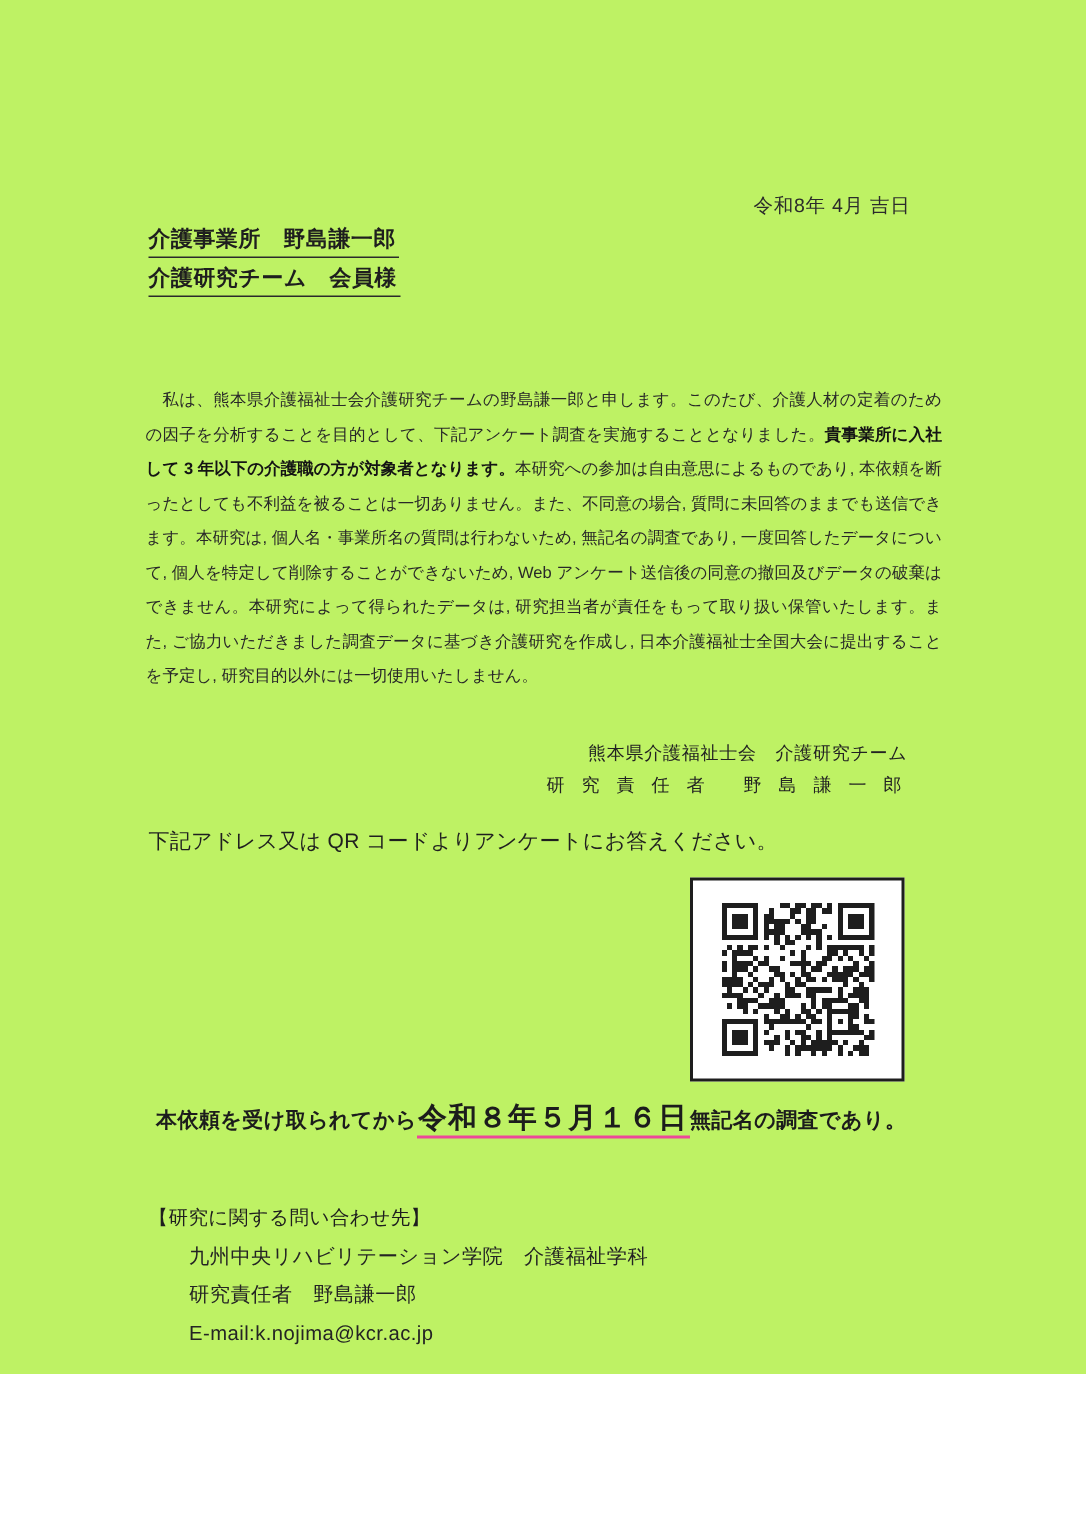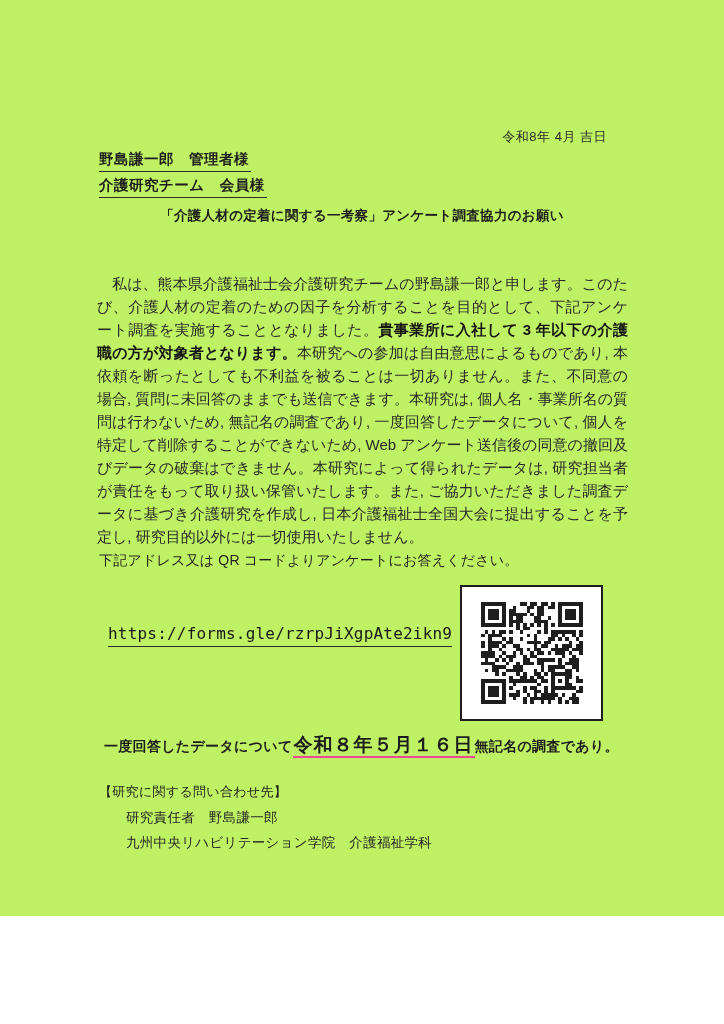--- a/index.html
+++ b/index.html
@@ -25,22 +25,22 @@
     padding:0 2px 2px 0;
     margin-bottom:4px;
   }
   .letter-title{
     position:absolute;top:207px;left:0;width:724px;
     text-align:center;
     font-size:13.5px;font-weight:bold;color:#1c1c1c;
     letter-spacing:.3px;
   }
   .body-text{
-    position:absolute;top:272px;left:97px;width:531px;
-    font-size:15px;line-height:23px;
+    position:absolute;top:256px;left:97px;width:531px;
+    font-size:11px;line-height:23px;
     text-align:justify;
     color:#282828;
   }
   .body-text p{margin:0;}
   .emphasis{font-weight:bold;color:#141414;}
   .signature{
     position:absolute;top:492px;right:119px;
     text-align:right;
     font-size:12px;line-height:21px;color:#222;
     letter-spacing:.5px;
@@ -76,45 +76,47 @@
     font-size:19px;font-weight:bold;
     letter-spacing:1px;
     border-bottom:2px solid #ec4899;
     padding:0 1px 1px 1px;
   }
   .contact{
     position:absolute;top:779px;left:99px;
     font-size:13.5px;line-height:25.5px;color:#242424;
     letter-spacing:.3px;
   }
-  .contact-heading{font-size:13px;color:#1e1e1e;}
+  .contact-heading{font-size:13px;color:#1e1e1e;margin-top:20px;}
   .contact-line{padding-left:27px;}
 </style>
 </head>
 <body>
 
 <div class="page">
 
   <div class="date-line">令和8年 4月 吉日</div>
 
   <div class="recipients">
-    <div class="recipient">野島謙一郎　管理者様</div>
+    <div class="recipient">介護事業所　野島謙一郎</div>
     <div class="recipient">介護研究チーム　会員様</div>
   </div>
 
-  <div class="letter-title">「介護人材の定着に関する一考察」アンケート調査協力のお願い</div>
 
   <div class="body-text">
     <p><span>　私は、熊本県介護福祉士会介護研究チームの野島謙一郎と申します。このたび、介護人材の定着のための因子を分析することを目的として、下記アンケート調査を実施することとなりました。</span><span class="emphasis">貴事業所に入社して 3 年以下の介護職の方が対象者となります。</span><span>本研究への参加は自由意思によるものであり, 本依頼を断ったとしても不利益を被ることは一切ありません。また、不同意の場合, 質問に未回答のままでも送信できます。本研究は, 個人名・事業所名の質問は行わないため, 無記名の調査であり, 一度回答したデータについて, 個人を特定して削除することができないため, Web アンケート送信後の同意の撤回及びデータの破棄はできません。本研究によって得られたデータは, 研究担当者が責任をもって取り扱い保管いたします。また, ご協力いただきました調査データに基づき介護研究を作成し, 日本介護福祉士全国大会に提出することを予定し, 研究目的以外には一切使用いたしません。</span></p>
   </div>
 
+  <div class="signature">
+    <div>熊本県介護福祉士会　介護研究チーム</div>
+    <div><span class="sig-role">研 究 責 任 者</span><span class="sig-gap"></span><span class="sig-name">野 島 謙 一 郎</span></div>
+  </div>
 
   <div class="instruction">下記アドレス又は QR コードよりアンケートにお答えください。</div>
 
-  <div class="survey-url">https://forms.gle/rzrpJiXgpAte2ikn9</div>
 
   <div class="qr-frame">
     <svg id="qr-svg" width="102" height="102" viewBox="0 0 29 29" shape-rendering="crispEdges" aria-hidden="true">
         <rect x="11" y="0" width="1" height="1" fill="#1e1e1e"></rect>
         <rect x="12" y="0" width="1" height="1" fill="#1e1e1e"></rect>
         <rect x="14" y="0" width="1" height="1" fill="#1e1e1e"></rect>
         <rect x="15" y="0" width="1" height="1" fill="#1e1e1e"></rect>
         <rect x="17" y="0" width="1" height="1" fill="#1e1e1e"></rect>
         <rect x="18" y="0" width="1" height="1" fill="#1e1e1e"></rect>
         <rect x="20" y="0" width="1" height="1" fill="#1e1e1e"></rect>
@@ -425,21 +427,22 @@
         <rect x="24" y="2" width="3" height="3" fill="#1e1e1e"></rect>
         <rect x="0" y="22" width="7" height="7" fill="#1e1e1e"></rect>
         <rect x="1" y="23" width="5" height="5" fill="#ffffff"></rect>
         <rect x="2" y="24" width="3" height="3" fill="#1e1e1e"></rect>
         <rect x="20" y="20" width="5" height="5" fill="#1e1e1e"></rect>
         <rect x="21" y="21" width="3" height="3" fill="#ffffff"></rect>
         <rect x="22" y="22" width="1" height="1" fill="#1e1e1e"></rect>
       </svg>
   </div>
 
-  <div class="deadline"><span>一度回答したデータについて</span><span class="deadline-date">令和８年５月１６日</span><span>無記名の調査であり。</span></div>
+  <div class="deadline"><span>本依頼を受け取られてから</span><span class="deadline-date">令和８年５月１６日</span><span>無記名の調査であり。</span></div>
 
   <div class="contact">
     <div class="contact-heading">【研究に関する問い合わせ先】</div>
+    <div class="contact-line">九州中央リハビリテーション学院　介護福祉学科</div>
     <div class="contact-line">研究責任者　野島謙一郎</div>
-    <div class="contact-line">九州中央リハビリテーション学院　介護福祉学科</div>
+    <div class="contact-line">E-mail:k.nojima@kcr.ac.jp</div>
   </div>
 
 </div>
 
 </body></html>

